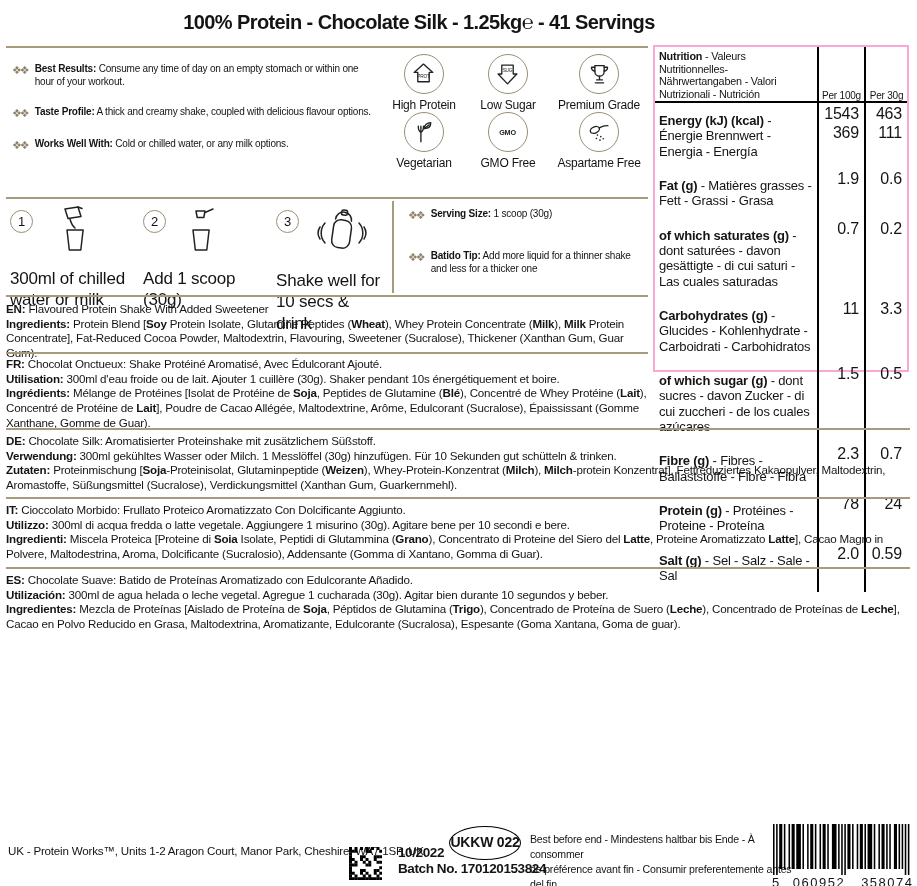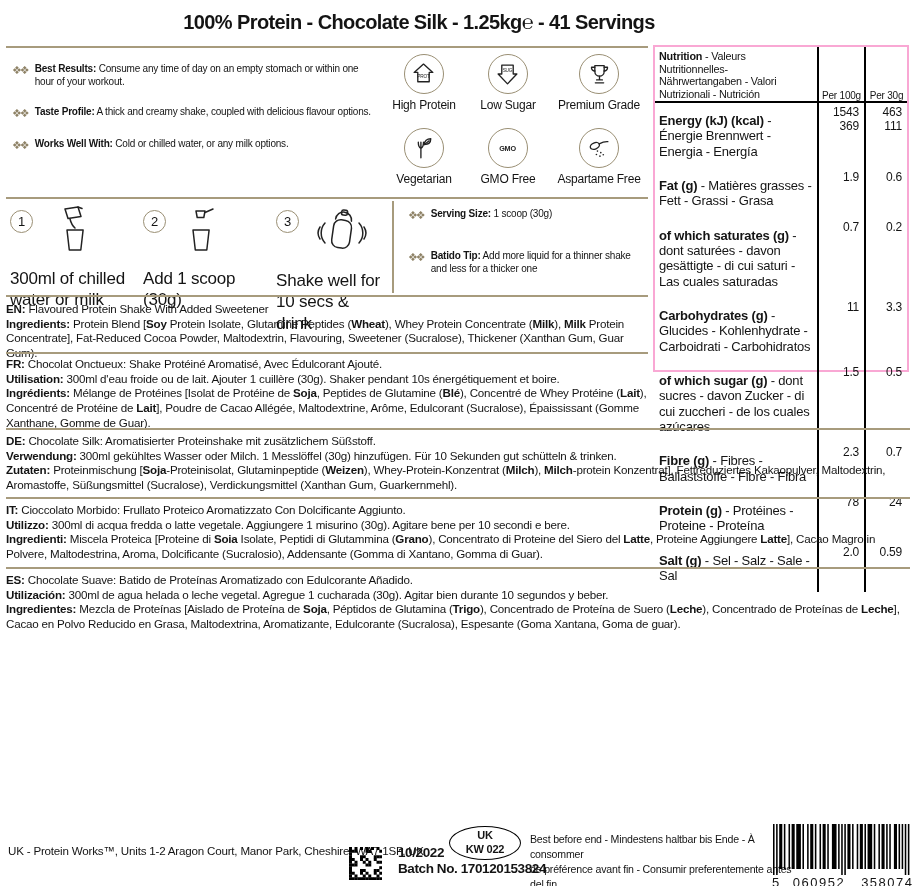--- a/index.html
+++ b/index.html
@@ -8,21 +8,21 @@
   .page{position:absolute;inset:0;}
   .rule{position:absolute;height:1.5px;background:#a79b7d;}
   .vrule{position:absolute;width:1.5px;background:#a79b7d;}
   .title{position:absolute;top:11px;left:0;width:838px;text-align:center;font-size:20px;font-weight:700;letter-spacing:-0.6px;}
   
   .bullet{position:absolute;display:flex;gap:7px;align-items:flex-start;}
   .dmd{color:#8e8266;font-size:11px;letter-spacing:-2px;line-height:1.2;flex:0 0 auto;padding-top:1px;}
   .btxt{margin:0;font-size:10px;line-height:1.26;}
   .btxt b{font-weight:700;}
   
-  .badges{position:absolute;left:381px;top:54px;width:268px;display:grid;grid-template-columns:86px 82px 100px;row-gap:16px;justify-items:center;}
+  .badges{position:absolute;left:381px;top:54px;width:268px;display:grid;grid-template-columns:86px 82px 100px;justify-items:center;}
   .badge{display:flex;flex-direction:column;align-items:center;}
   .bcirc{width:40px;height:40px;border:1.6px solid #9a8f74;border-radius:50%;display:flex;align-items:center;justify-content:center;}
   .bcirc svg{stroke:#222;fill:none;stroke-width:1.3;stroke-linecap:round;stroke-linejoin:round;}
   .blabel{margin-top:4px;font-size:12px;white-space:nowrap;}
   
   .step{position:absolute;}
   .stephead{display:flex;align-items:flex-start;gap:10px;}
   .stepnum{width:23px;height:23px;border:1.6px solid #9a8f74;border-radius:50%;display:flex;align-items:center;justify-content:center;font-size:13px;margin-top:5px;}
   .stepicon svg{stroke:#222;fill:none;stroke-width:1.5;stroke-linecap:round;stroke-linejoin:round;}
   .steptxt{margin-top:9px;font-size:17px;line-height:1.25;}
@@ -34,26 +34,26 @@
   .lang b{font-weight:700;margin-top:28px;}
   
   .ntable{position:absolute;left:653px;top:45px;width:256px;height:327px;border:2px solid #f9a8d4;background:#fff;}
   .n-header{display:grid;grid-template-columns:162px 47px 1fr;border-bottom:2px solid #000;height:56px;}
   .n-hlabel{padding:3px 4px;font-size:10.8px;line-height:1.18;}
   .n-hlabel b{font-weight:700;}
   .n-hcol{border-left:2px solid #000;display:flex;align-items:flex-end;justify-content:center;padding-bottom:3px;font-size:10px;white-space:nowrap;}
   .n-row{display:grid;grid-template-columns:162px 47px 1fr;}
   .n-label{padding:10px 3px 9px 4px;font-size:13px;line-height:1.18;}
   .n-label b{font-weight:700;}
-  .n-val{border-left:2px solid #000;text-align:right;padding:2px 5px 0 0;font-size:12px;line-height:1.18;}
+  .n-val{border-left:2px solid #000;text-align:right;padding:2px 5px 0 0;font-size:16px;line-height:1.18;}
   
   .addr{position:absolute;left:8px;top:843px;font-size:11.6px;line-height:1.35;}
   .dm{position:absolute;left:349px;top:847px;}
   .batchblock{position:absolute;left:386px;top:845px;font-size:13.5px;font-weight:700;line-height:1.2;letter-spacing:-0.4px;margin-left:12px;}
-  .oval{position:absolute;left:449px;top:826px;width:72px;height:34px;border:1.6px solid #000;border-radius:50%;display:flex;flex-direction:column;align-items:center;justify-content:center;font-size:11px;font-weight:700;line-height:1.25;background:#fff;}
+  .oval{position:absolute;left:449px;top:826px;width:72px;height:34px;border:1.6px solid #000;border-radius:50%;display:flex;flex-direction:row;align-items:center;justify-content:center;font-size:14px;font-weight:700;line-height:1.25;background:#fff;}
   .bb{position:absolute;left:530px;top:832px;width:268px;font-size:10.6px;line-height:1.42;}
   .barcode{position:absolute;left:770px;top:824px;width:144px;}
   .barcode-digits{display:flex;margin-top:-9px;font-size:13px;letter-spacing:1.5px;font-weight:500;}
   .barcode-digits span{background:#fff;padding:0 2px;}
   .bd-first{margin-left:0;}
   .bd-mid{margin-left:8px;}
   .bd-last{margin-left:12px;}
 </style>
 </head>
 <body>
@@ -301,21 +301,21 @@
   <div class="lang" style="left:6px;top:434px;width:904px;">
     <p><b>DE:</b><span> Chocolate Silk: Aromatisierter Proteinshake mit zusätzlichem Süßstoff.</span></p>
     <p><b>Verwendung:</b><span> 300ml gekühltes Wasser oder Milch. 1 Messlöffel (30g) hinzufügen. Für 10 Sekunden gut schütteln &amp; trinken.</span></p>
     <p><b>Zutaten:</b><span> Proteinmischung [</span><b>Soja</b><span>-Proteinisolat, Glutaminpeptide (</span><b>Weizen</b><span>), Whey-Protein-Konzentrat (</span><b>Milch</b><span>), </span><b>Milch</b><span>-protein Konzentrat], Fettreduziertes Kakaopulver, Maltodextrin, Aromastoffe, Süßungsmittel (Sucralose), Verdickungsmittel (Xanthan Gum, Guarkernmehl).</span></p>
   </div>
   <div class="rule" style="top:497px;left:6px;width:904px;"></div>
 
   <div class="lang" style="left:6px;top:503px;width:904px;">
     <p><b>IT:</b><span> Cioccolato Morbido: Frullato Proteico Aromatizzato Con Dolcificante Aggiunto.</span></p>
     <p><b>Utilizzo:</b><span> 300ml di acqua fredda o latte vegetale. Aggiungere 1 misurino (30g). Agitare bene per 10 secondi e bere.</span></p>
-    <p><b>Ingredienti:</b><span> Miscela Proteica [Proteine di </span><b>Soia</b><span> Isolate, Peptidi di Glutammina (</span><b>Grano</b><span>), Concentrato di Proteine del Siero del </span><b>Latte</b><span>, Proteine Aggiungere </span><b>Latte</b><span>], Cacao Magro in Polvere, Maltodestrina, Aroma, Dolcificante (Sucralosio), Addensante (Gomma di Xantano, Gomma di Guar).</span></p>
+    <p><b>Ingredienti:</b><span> Miscela Proteica [Proteine di </span><b>Soia</b><span> Isolate, Peptidi di Glutammina (</span><b>Grano</b><span>), Concentrato di Proteine del Siero del </span><b>Latte</b><span>, Proteine Aromatizzato </span><b>Latte</b><span>], Cacao Magro in Polvere, Maltodestrina, Aroma, Dolcificante (Sucralosio), Addensante (Gomma di Xantano, Gomma di Guar).</span></p>
   </div>
   <div class="rule" style="top:567px;left:6px;width:904px;"></div>
 
   <div class="lang" style="left:6px;top:573px;width:904px;">
     <p><b>ES:</b><span> Chocolate Suave: Batido de Proteínas Aromatizado con Edulcorante Añadido.</span></p>
     <p><b>Utilización:</b><span> 300ml de agua helada o leche vegetal. Agregue 1 cucharada (30g). Agitar bien durante 10 segundos y beber.</span></p>
     <p><b>Ingredientes:</b><span> Mezcla de Proteínas [Aislado de Proteína de </span><b>Soja</b><span>, Péptidos de Glutamina (</span><b>Trigo</b><span>), Concentrado de Proteína de Suero (</span><b>Leche</b><span>), Concentrado de Proteínas de </span><b>Leche</b><span>], Cacao en Polvo Reducido en Grasa, Maltodextrina, Aromatizante, Edulcorante (Sucralosa), Espesante (Goma Xantana, Goma de guar).</span></p>
   </div>
 
   <div class="addr">

